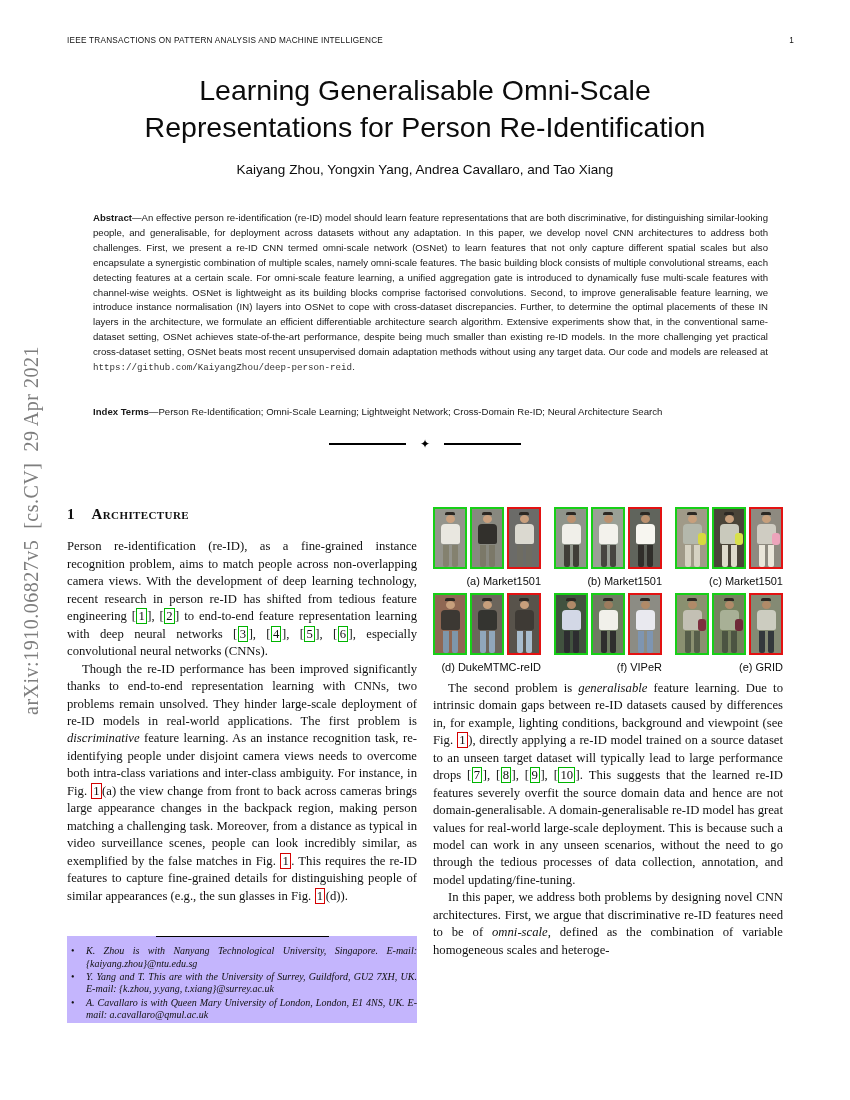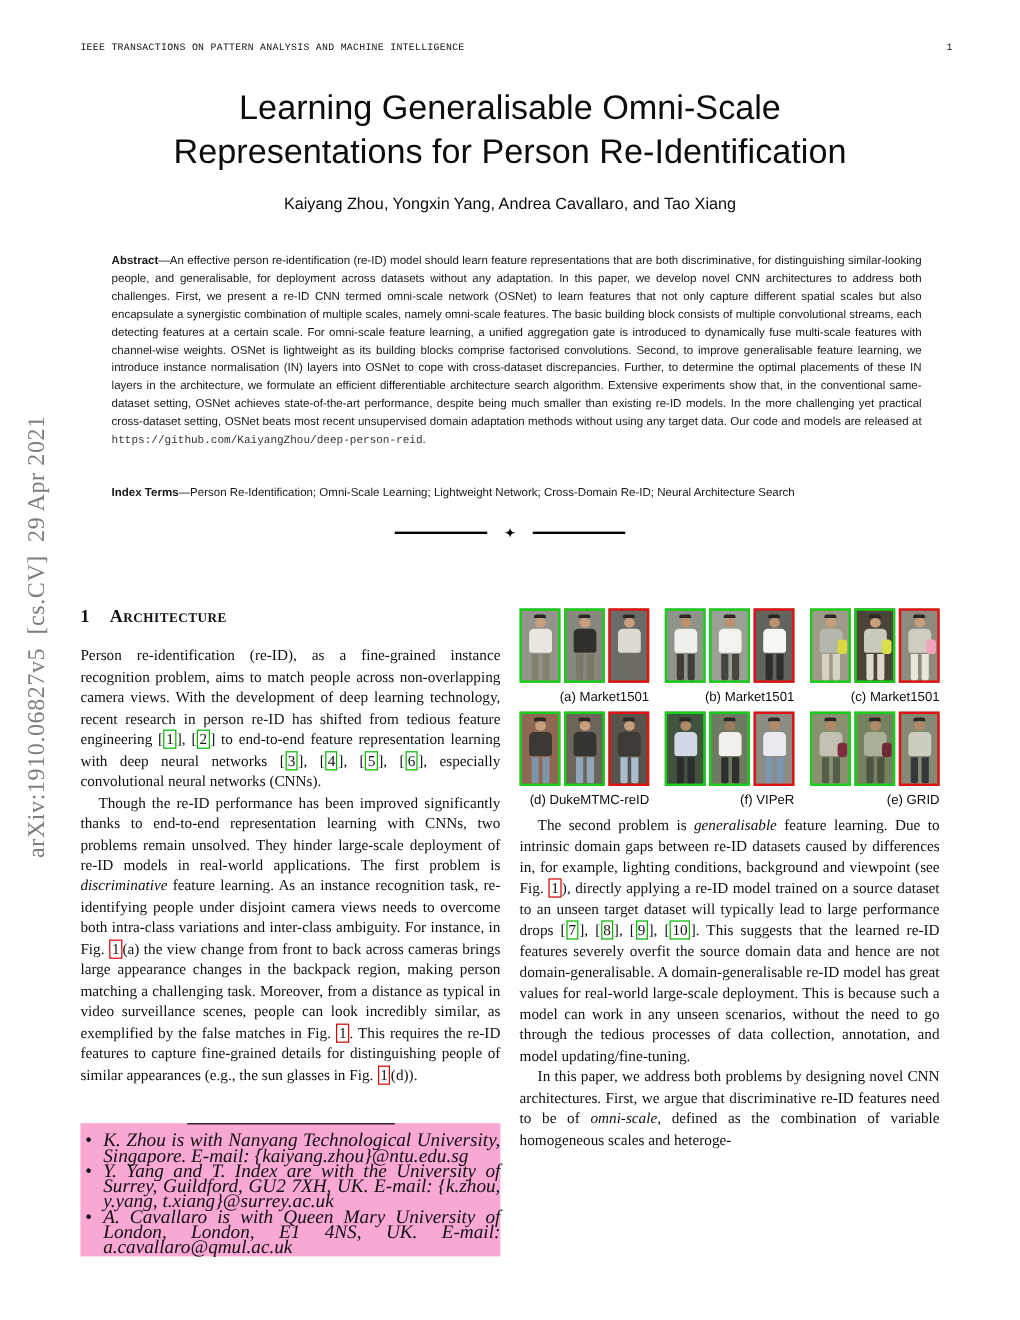--- a/index.html
+++ b/index.html
@@ -6,21 +6,21 @@
   html,body { background:#ffffff; }
   .page {
     position:relative; width:850px; height:1100px; margin:0 auto;
     background:#ffffff; color:#101010; overflow:hidden;
     font-family:"Liberation Serif", serif;
   }
   
   .runhead {
     position:absolute; top:36px; left:67px; right:56px;
     display:flex; justify-content:space-between;
-    font-family:Liberation Mono, monospace; font-size:8.2px; letter-spacing:.25px; color:#111;gap:44px;
+    font-family:Liberation Sans, sans-serif; font-size:8.2px; letter-spacing:.25px; color:#111;gap:44px;
   }
   
   .arxiv-side {
     position:absolute; top:783px; left:20px; width:505px; height:26px;
     transform:rotate(-90deg); transform-origin:top left;
     font-family:"Liberation Serif", serif; font-size:20px; color:#7e7e7e;
     text-align:center; white-space:pre; letter-spacing:.5px;
   }
   
   .title {
@@ -78,22 +78,22 @@
   .subfig-label {
     text-align:right; font-family:"Liberation Sans", sans-serif; font-size:11px;
     color:#0c0c0c; margin-top:4px; white-space:nowrap;
   }
   .fig-caption {
     font-family:"Liberation Sans", sans-serif; font-size:9.5px; line-height:12.8px;
     text-align:justify; color:#1c1c1c; margin-top:10px; margin-bottom:27px;
   }
   
   .footnotes {
-    position:absolute; top:936px; left:67px; width:350px; background:#f9a8d4;
-    font-size:16px; line-height:12.4px; font-style:italic; text-align:justify;
+    position:absolute; top:936px; left:67px; width:350px; background:#c4b5fd;
+    font-size:10px; line-height:12.4px; font-style:italic; text-align:justify;
   }
   .footnotes .fnrule { width:173px; height:1.2px; background:#000; margin:0 auto 8px auto; }
   .footnotes ul { list-style:none; }
   .footnotes li { position:relative; padding-left:19px; margin-bottom:1px; }
   .footnotes li::before { content:"\2022"; position:absolute; left:4px; font-style:normal; }
 </style>
 </head>
 <body>
 
 <div class="page">
@@ -330,18 +330,18 @@
         </div>
       </div>
     <p class="body-par indent">The second problem is <i>generalisable</i> feature learning. Due to intrinsic domain gaps between re-ID datasets caused by differences in, for example, lighting conditions, background and viewpoint (see Fig. <span class="fig-box">1</span>), directly applying a re-ID model trained on a source dataset to an unseen target dataset will typically lead to large performance drops [<span class="cite-box">7</span>], [<span class="cite-box">8</span>], [<span class="cite-box">9</span>], [<span class="cite-box">10</span>]. This suggests that the learned re-ID features severely overfit the source domain data and hence are not domain-generalisable. A domain-generalisable re-ID model has great values for real-world large-scale deployment. This is because such a model can work in any unseen scenarios, without the need to go through the tedious processes of data collection, annotation, and model updating/fine-tuning.</p>
     <p class="body-par indent">In this paper, we address both problems by designing novel CNN architectures. First, we argue that discriminative re-ID features need to be of <i>omni-scale</i>, defined as the combination of variable homogeneous scales and heteroge-</p>
   </div>
 
   <div class="footnotes">
     <div class="fnrule"></div>
     <ul>
         <li>K. Zhou is with Nanyang Technological University, Singapore. E-mail: {kaiyang.zhou}@ntu.edu.sg</li>
-        <li>Y. Yang and T. Index are with the University of Surrey, Guildford, GU2 7XH, UK. E-mail: {k.zhou, y.yang, t.xiang}@surrey.ac.uk</li>
+        <li>Y. Yang and T. This are with the University of Surrey, Guildford, GU2 7XH, UK. E-mail: {k.zhou, y.yang, t.xiang}@surrey.ac.uk</li>
         <li>A. Cavallaro is with Queen Mary University of London, London, E1 4NS, UK. E-mail: a.cavallaro@qmul.ac.uk</li>
       </ul>
   </div>
 
 </div>
 
 </body></html>

